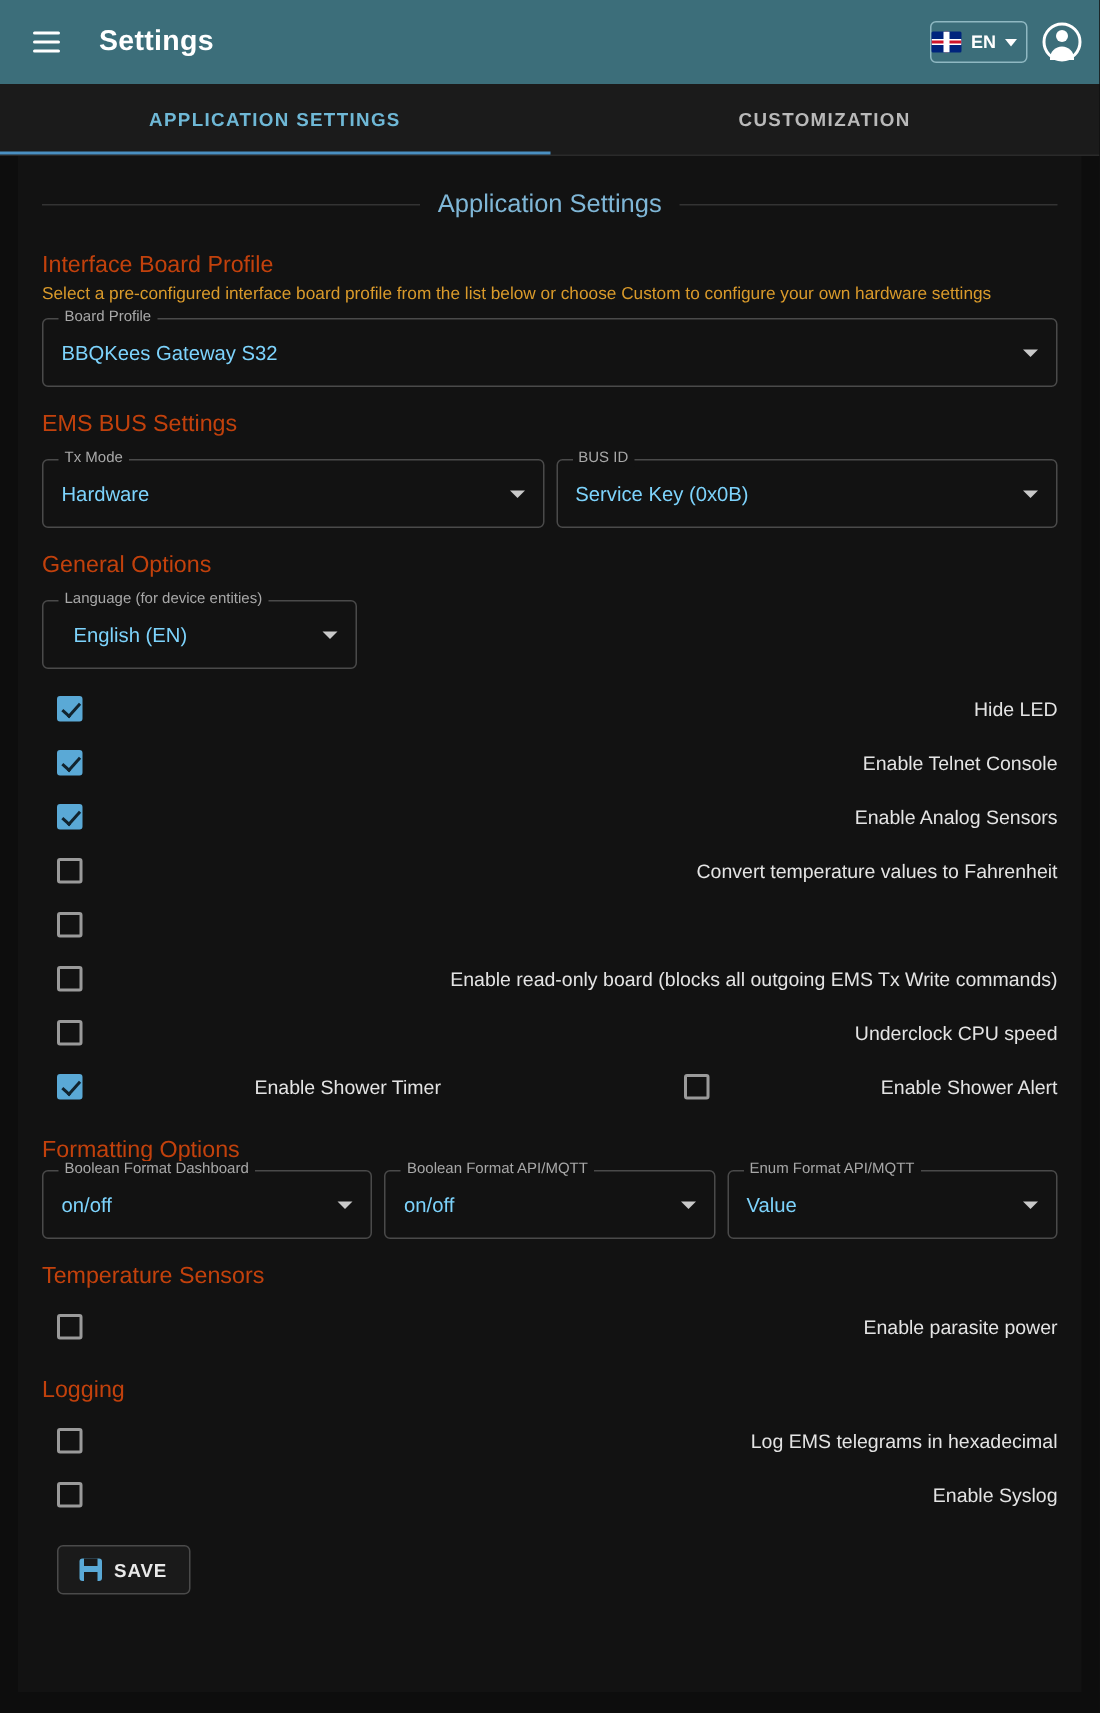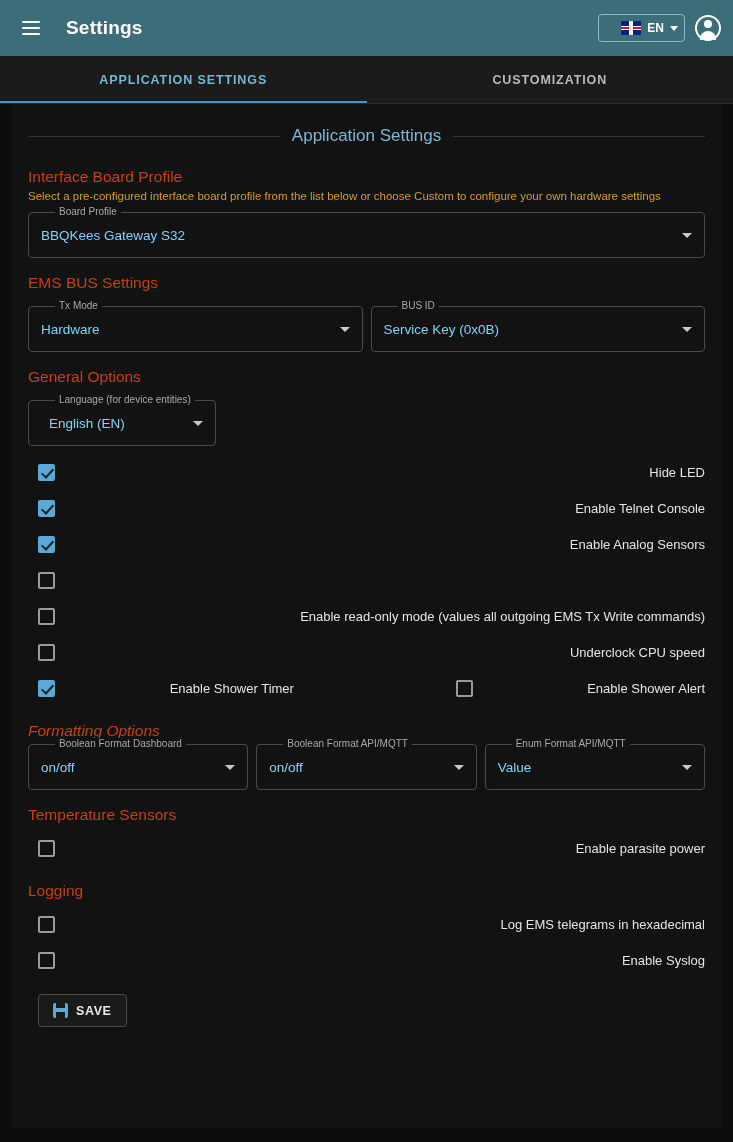--- a/index.html
+++ b/index.html
@@ -54,21 +54,21 @@
     display: flex;
     align-items: center;
     gap: 10px;
   }
   .lang-select {
     display: flex;
     align-items: center;
     gap: 6px;
     border: 1px solid #8fb8c2;
     border-radius: 4px;
-    padding: 4px 6px 4px 22px;
+    padding: 4px 6px 4px 0;
     height: 28px;
     background: transparent;
     cursor: pointer;
   }
   .flag {
     width: 20px; height: 14px;
     background: #00247d;
     position: relative;
     border-radius: 1px;
     overflow: hidden;
@@ -203,21 +203,21 @@
     height: 46px;
     display: flex;
     align-items: center;
     padding: 0 12px;
     background: transparent;
     cursor: pointer;
   }
   .field .legend {
     position: absolute;
     top: -7px;
-    left: 26px;
+    left: 10px;
     background: #121212;
     padding: 0 4px;
     font-size: 10px;
     color: #a8a8a8;
     white-space: nowrap;
   }
   .field .value {
     font-size: 13.5px;
     color: #7dd3fc;
   }
@@ -381,21 +381,21 @@
           <div class="field">
             <span class="legend">BUS ID</span>
             <span class="value">Service Key (0x0B)</span>
             <span class="arrow"></span>
           </div>
         </div>
       </div>
 
       <div class="block">
         <div class="section-title" style="margin-bottom:14px;">General Options</div>
-        <div class="field" style="width:188px;padding-left:20px;">
+        <div class="field" style="width:210px;padding-left:20px;">
           <span class="legend">Language (for device entities)</span>
           <span class="value">English (EN)</span>
           <span class="arrow"></span>
         </div>
 
         <div style="height:8px;"></div>
 
         <div class="cb-row">
           <div class="cb checked"></div>
           <div class="cb-label">Hide LED</div>
@@ -403,39 +403,43 @@
         <div class="cb-row">
           <div class="cb checked"></div>
           <div class="cb-label">Enable Telnet Console</div>
         </div>
         <div class="cb-row">
           <div class="cb checked"></div>
           <div class="cb-label">Enable Analog Sensors</div>
         </div>
         <div class="cb-row">
           <div class="cb"></div>
-        </div>
-        <div class="cb-row">
-          <div class="cb"></div>
-          <div class="cb-label">Enable read-only mode (values all outgoing EMS Tx Write commands)</div>
+          <div class="cb-label">Convert temperature values to Fahrenheit</div>
+        </div>
+        <div class="cb-row">
+          <div class="cb"></div>
+        </div>
+        <div class="cb-row">
+          <div class="cb"></div>
+          <div class="cb-label">Enable read-only board (blocks all outgoing EMS Tx Write commands)</div>
         </div>
         <div class="cb-row">
           <div class="cb"></div>
           <div class="cb-label">Underclock CPU speed</div>
         </div>
         <div class="cb-row">
           <div class="cb checked"></div>
           <div class="cb-label">Enable Shower Timer</div>
           <div class="cb cb-inline-gap"></div>
           <div class="cb-label">Enable Shower Alert</div>
         </div>
       </div>
 
       <div class="block">
-        <div class="section-title" style="font-style:italic;">Formatting Options</div>
+        <div class="section-title" style="">Formatting Options</div>
         <div class="row3">
           <div class="field">
             <span class="legend">Boolean Format Dashboard</span>
             <span class="value">on/off</span>
             <span class="arrow"></span>
           </div>
           <div class="field">
             <span class="legend">Boolean Format API/MQTT</span>
             <span class="value">on/off</span>
             <span class="arrow"></span>

